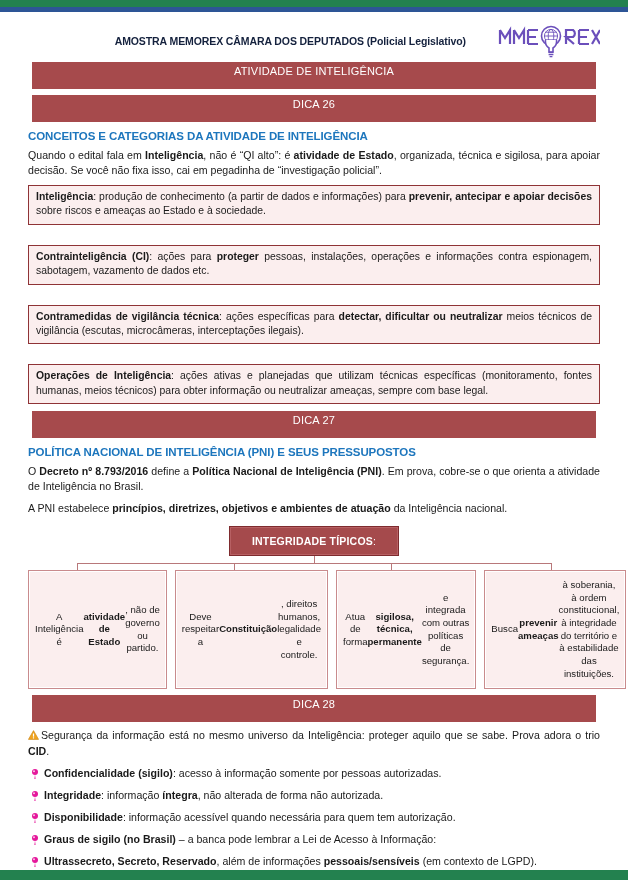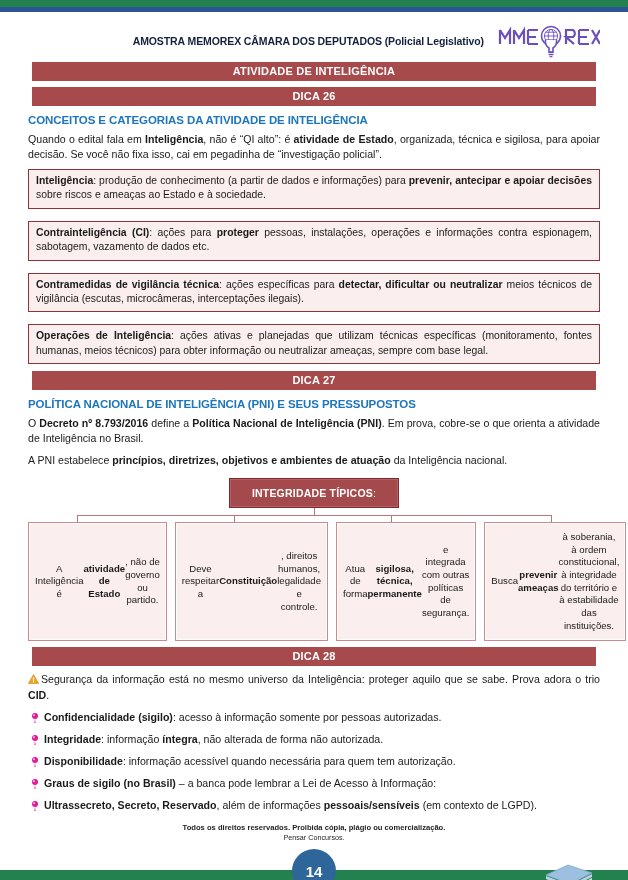--- a/index.html
+++ b/index.html
@@ -26,36 +26,36 @@
   }
   .page {
     position: absolute;
     top: 12px; left: 0; width: 628px; height: 858px;
     padding: 0 28px;
   }
 
   
   .doc-header {
     display: flex; align-items: center; justify-content: flex-end;
-    gap: 10px; height: 46px; padding-top: 12px;
+    gap: 28px; height: 46px; padding-top: 12px;
   }
   .doc-header-title {
     font-size: 10.5px; font-weight: bold; color: #14213d;
     letter-spacing: -0.1px; white-space: nowrap;
   }
   .logo {
     position: relative; width: 106px; height: 40px; flex: none;
   }
   .logo svg { display: block; }
 
   
   .bar {
     background: #a64a4c; color: #ffffff; text-align: center;
-    font-weight: bold; font-size: 11px; letter-spacing: 0.2px;
-    padding: 3px 0 4px; margin: 6px 4px 0;
+    font-weight: normal; font-size: 11px; letter-spacing: 0.2px;
+    padding: 3px 0 12px; margin: 6px 4px 0;
   }
   .bar.atividade { margin-top: 4px; }
 
   .blue-head {
     color: #1d76bd; font-weight: bold; font-size: 11.5px;
     margin: 8px 0 6px; letter-spacing: -0.1px;
   }
 
   p.body-text {
     font-size: 10.6px; color: #1a1a1a; line-height: 1.42;
@@ -65,21 +65,21 @@
   b, strong { font-weight: bold; }
 
   
   .concept-stack { margin: 5px 0 4px; }
   .concept-box {
     border: 1px solid #8f3336;
     background: #fbeeee;
     padding: 4px 7px 5px;
     font-size: 10.4px; line-height: 1.38; color: #1a1a1a;
     text-align: justify;
-    margin-bottom: 12px;
+    margin-bottom: 20px;
   }
   .concept-box:last-child { margin-bottom: 7px; }
 
   
   .diagram { margin: 10px 0 4px; position: relative; }
   .diagram-top-row { display: flex; justify-content: center; }
   .diagram-title {
     background: #a54a4c; color: #ffffff;
     border: 1px solid #7e2b2e;
     font-weight: bold; font-size: 10.5px;

